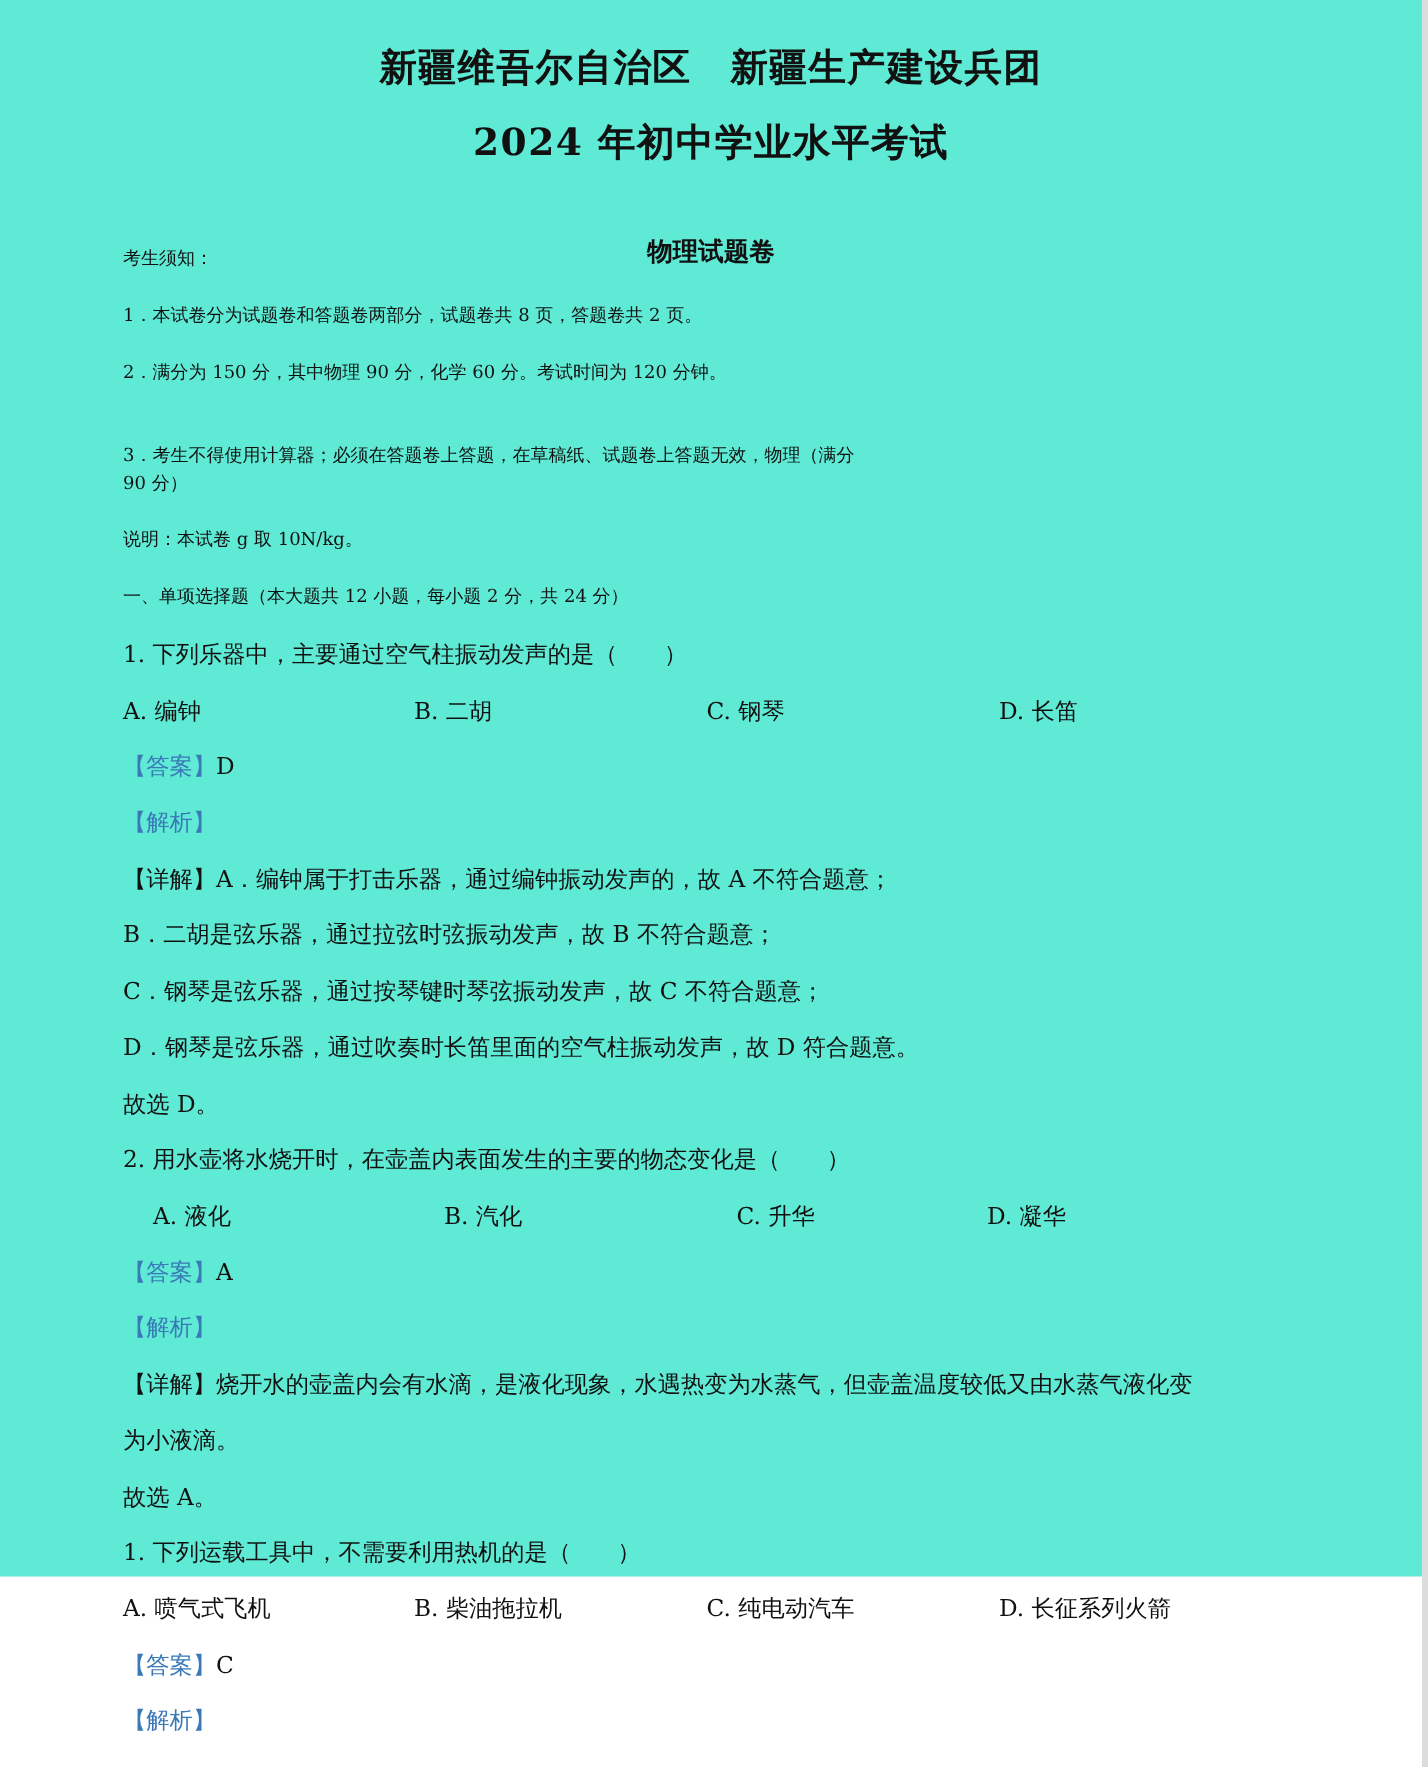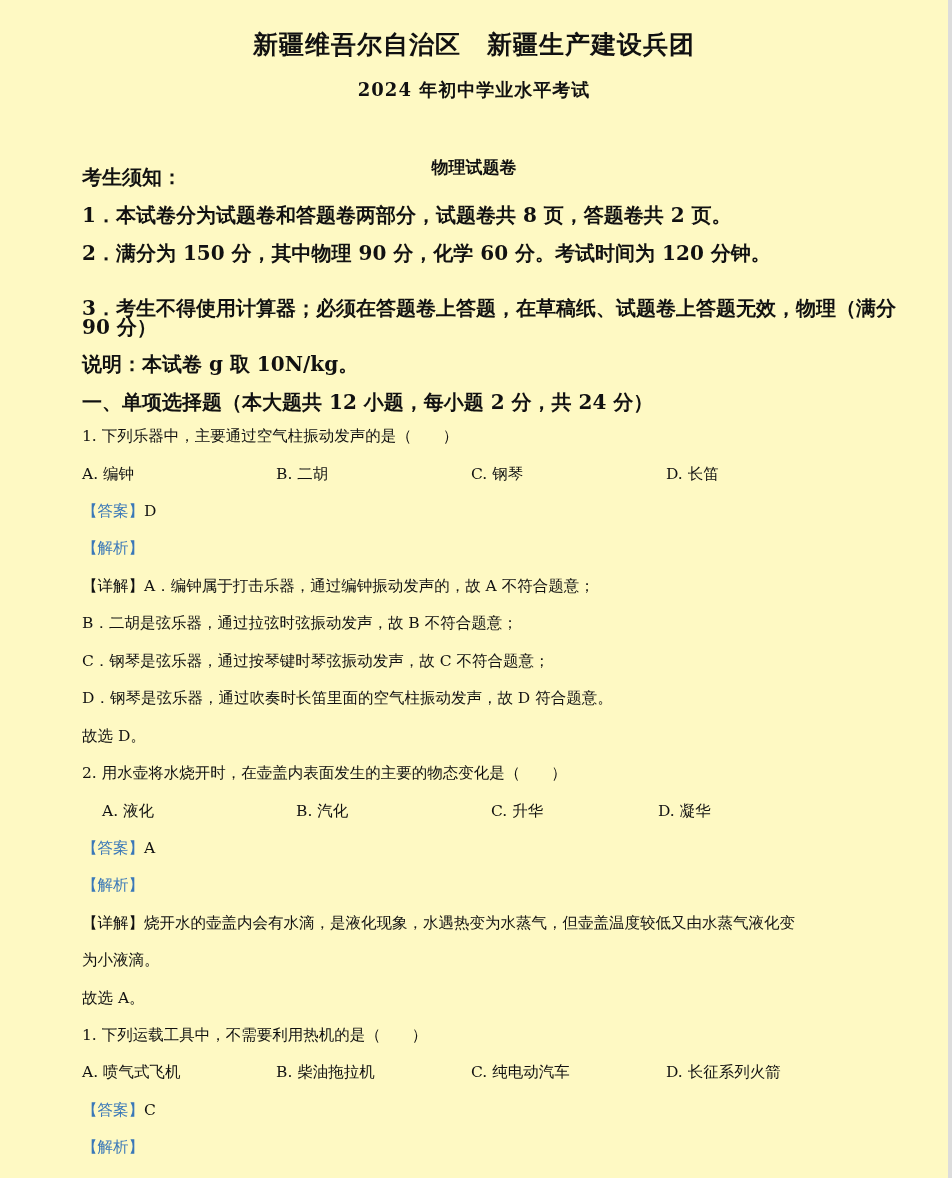--- a/index.html
+++ b/index.html
@@ -1,25 +1,25 @@
 <!DOCTYPE html>
 <html><head>
 <meta charset="utf-8">
 <style>
   html, body { margin: 0; padding: 0; background: #ffffff; }
   body { width: 952px; height: 1178px; position: relative; overflow: hidden;
          font-family: "DejaVu Serif", "Liberation Serif", serif; color: #111; }
-  .page { position: absolute; left: 0; top: 0; width: 948px; height: 1178px; background: #fef9c3; }
+  .page { position: absolute; left: 0; top: 0; width: 948px; height: 1051px; background: #5eead4; }
   .edge { position: absolute; right: 0; top: 0; width: 4px; height: 1178px; background: #dcdcdc; }
   .line { position: absolute; left: 82px; white-space: nowrap; }
   .center { left: 0; width: 948px; text-align: center; }
   .t1 { top: 28px; font-size: 25px; font-weight: bold; letter-spacing: 1px; }
-  .t2 { top: 78px; font-size: 18px; font-weight: bold; letter-spacing: 1px; }
+  .t2 { top: 78px; font-size: 25px; font-weight: bold; letter-spacing: 1px; }
   .t3 { top: 124px; font-size: 17px; font-weight: bold; margin-top: 32px; }
-  .b { font-size: 20px; font-weight: bold; }
+  .b { font-size: 12px; font-weight: normal; }
   .n { font-size: 15.5px; }
   .tag { color: #3a78b8; }
   .opt { position: absolute; }
 </style>
 </head>
 <body>
 
 <div class="page">
 
   <div class="line center t1">新疆维吾尔自治区　新疆生产建设兵团</div>

